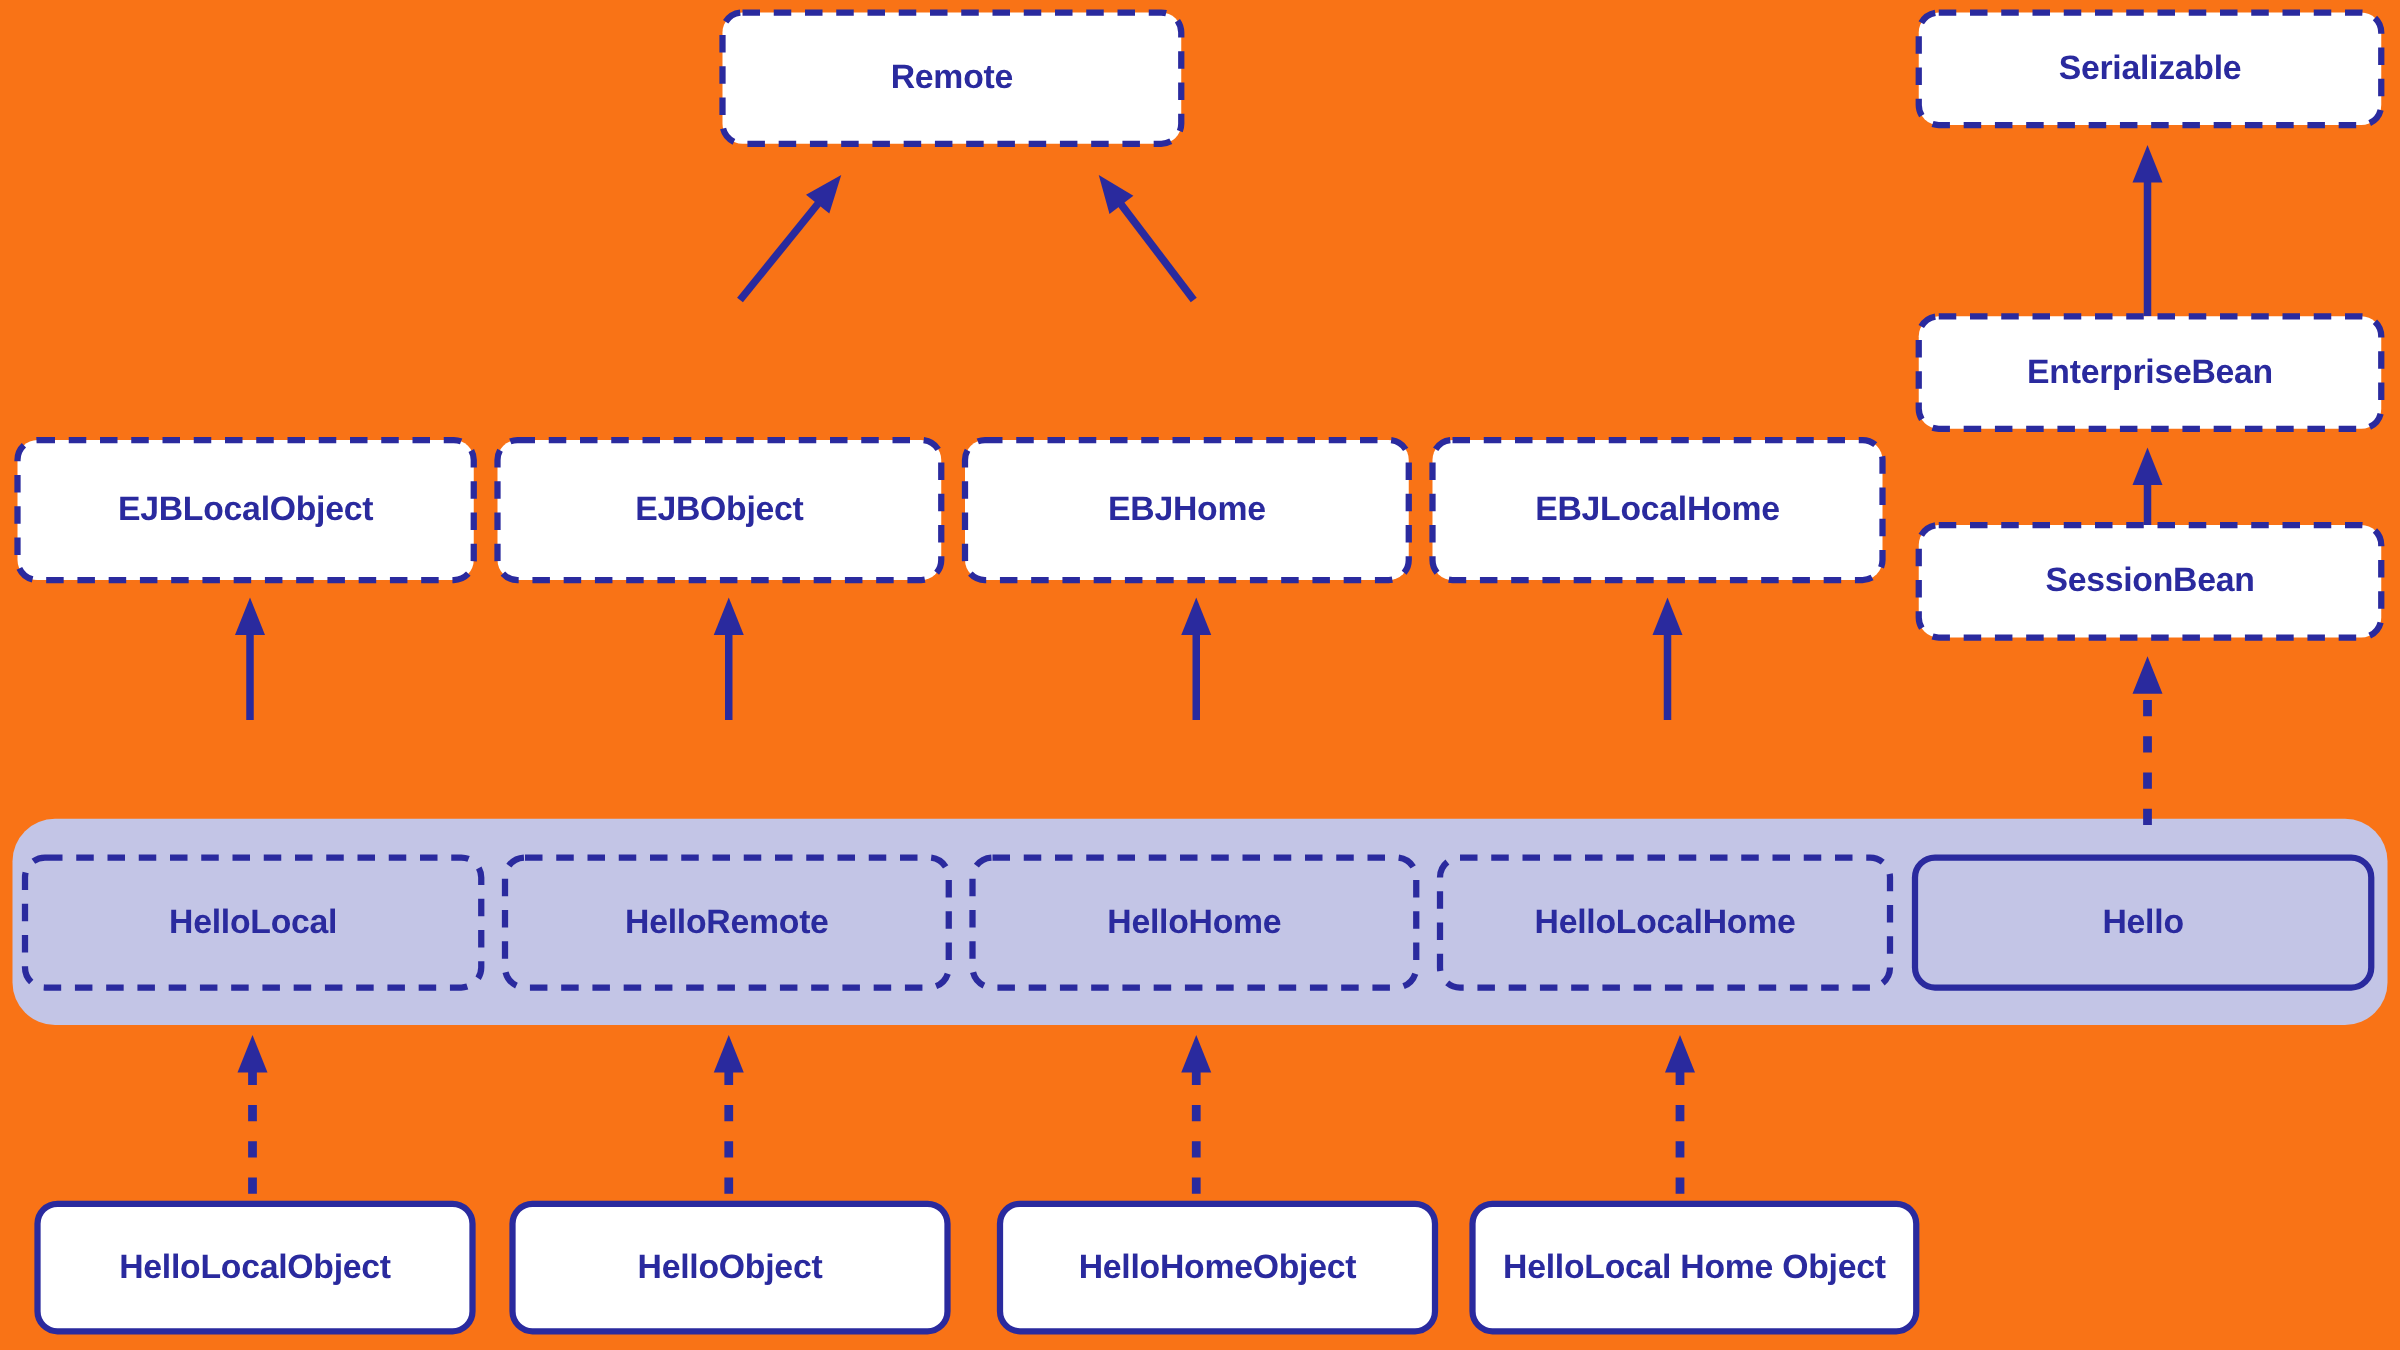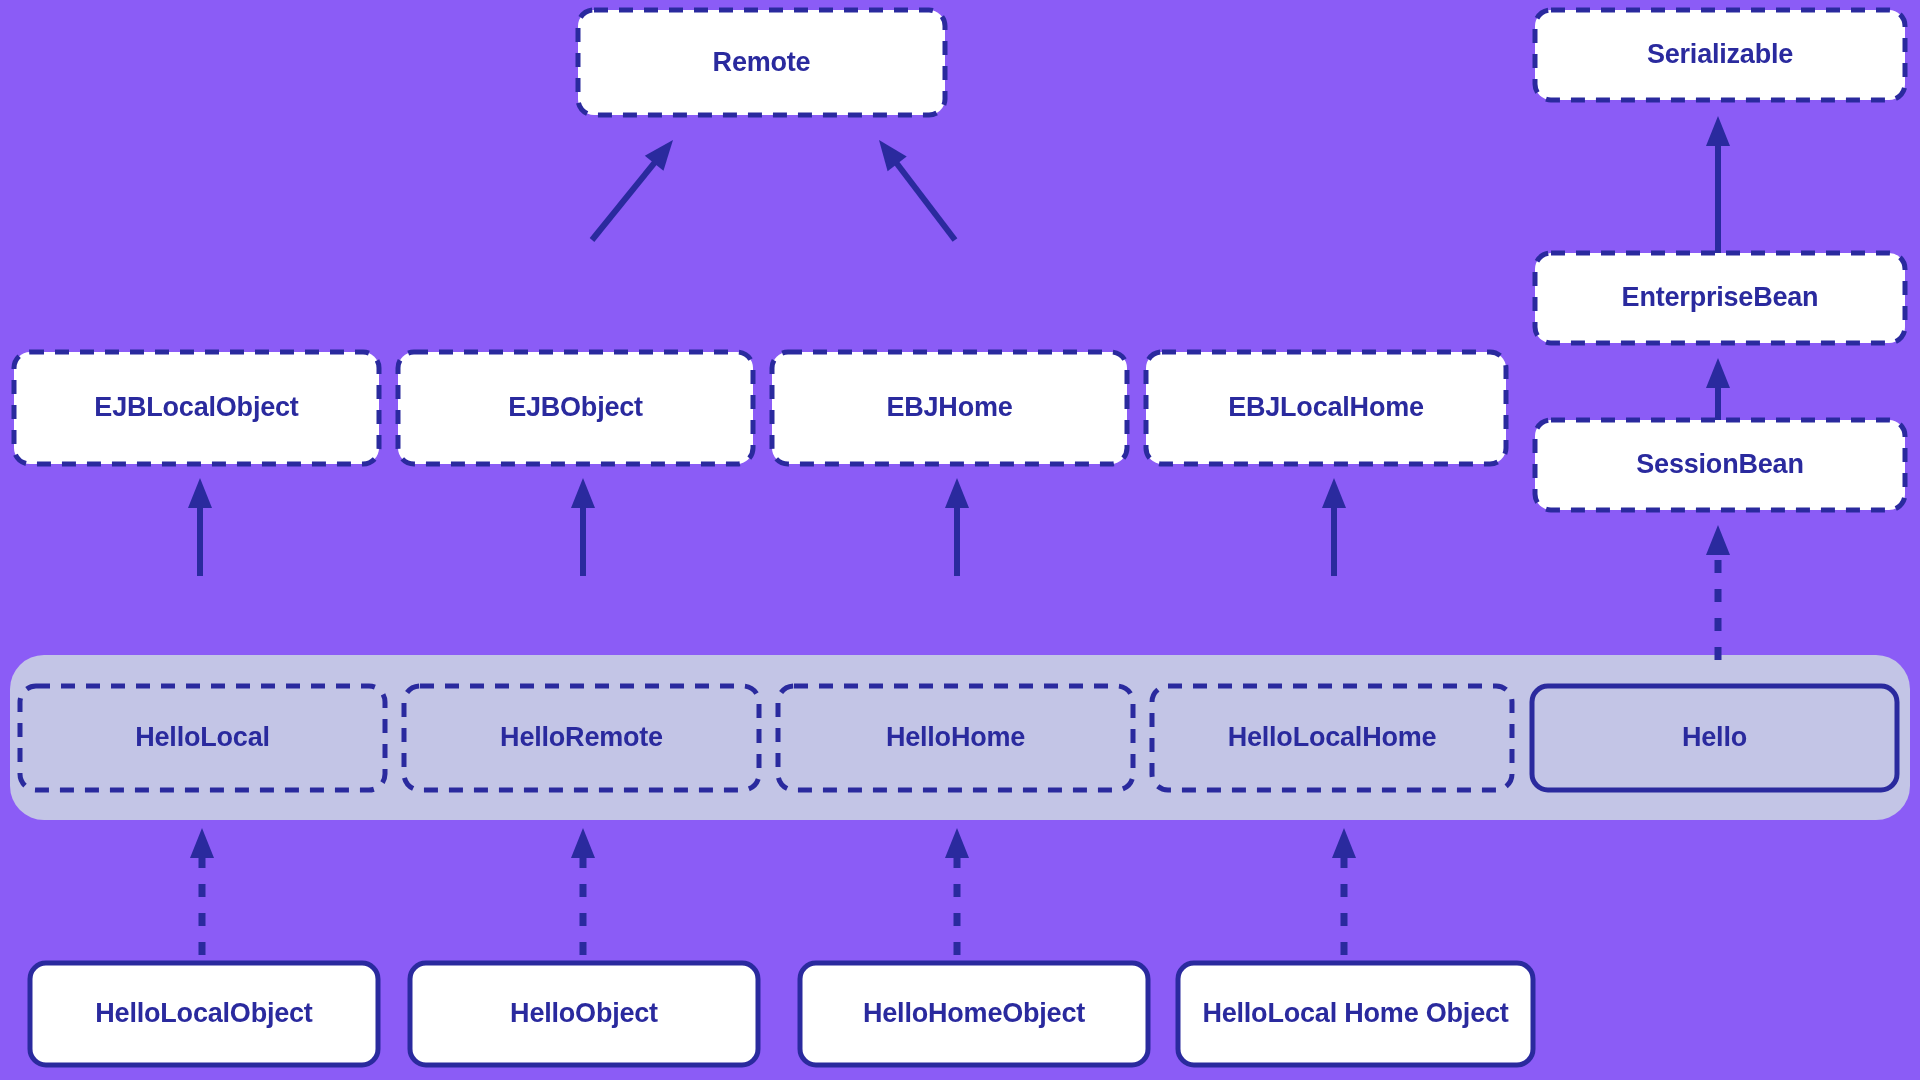--- a/index.html
+++ b/index.html
@@ -1,18 +1,18 @@
 <!DOCTYPE html>
 <html><head>
 <meta charset="utf-8">
 <style>
   html,body{margin:0;padding:0;background:#ffffff;}
   body{width:1920px;height:1080px;overflow:hidden;
        font-family:"Liberation Sans","DejaVu Sans",sans-serif;}
-  #stage{position:relative;width:1920px;height:1080px;background:#8b5cf6;}
+  #stage{position:relative;width:1920px;height:1080px;background:#f97316;}
   svg#diagram{position:absolute;left:0;top:0;width:1920px;height:1080px;}
   .node-label{
     font-family:"Liberation Sans","DejaVu Sans",sans-serif;
     font-weight:bold;
     font-size:27px;
     fill:#2a2a9e;
     text-anchor:middle;
     dominant-baseline:middle;
     letter-spacing:-0.2px;
   }

